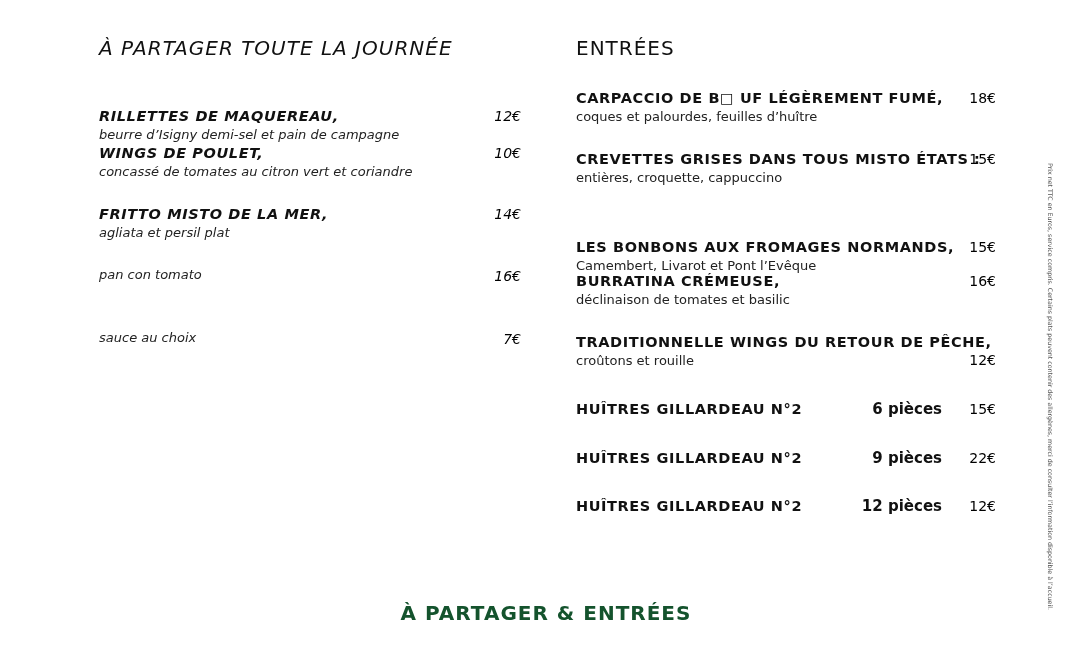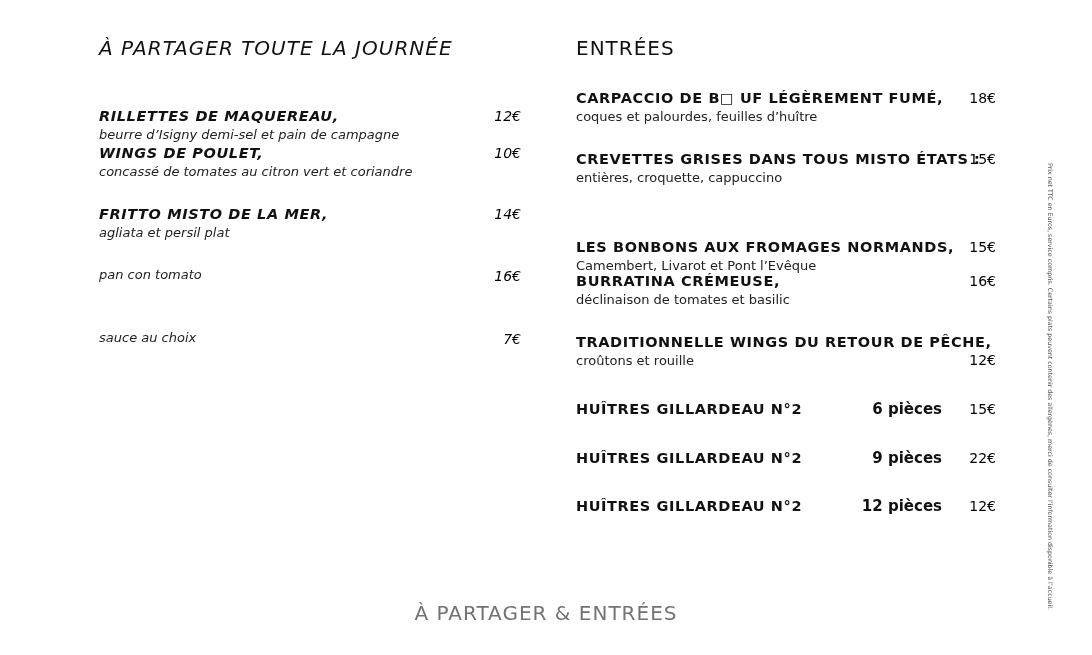--- a/index.html
+++ b/index.html
@@ -43,21 +43,21 @@
   .oyster { position: absolute; width: 420px; height: 20px; }
   .oyster .pieces {
     position: absolute; right: 54px; top: 0; font-size: 15px; font-weight: bold;
     line-height: 20px; color: #111;
   }
   .oyster.o0 { top: 365px; }
   .oyster.o1 { top: 414px; }
   .oyster.o2 { top: 462px; }
   .footer-title {
     position: absolute; left: 0; width: 1092px; top: 599px; text-align: center;
-    font-size: 20px; letter-spacing: 1px; line-height: 28px; color: #737373;
+    font-size: 20px; letter-spacing: 1px; line-height: 28px; color: #14532d; font-weight: bold;
   }
   .side-note {
     position: absolute; left: 1046px; top: 163px; width: 8px; height: 470px;
   }
   .side-note span {
     position: absolute; left: 0; top: 0; transform-origin: 0 0;
     transform: rotate(90deg) translateY(-8px); white-space: nowrap;
     font-size: 6.3px; color: #555; line-height: 8px; display: block;
   }
 </style>

